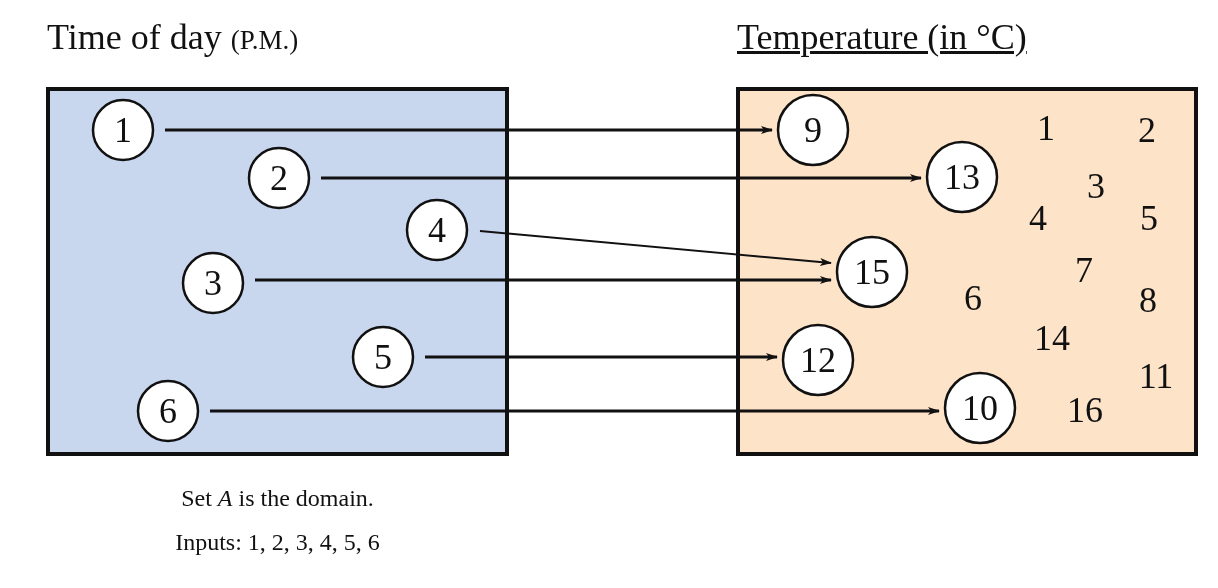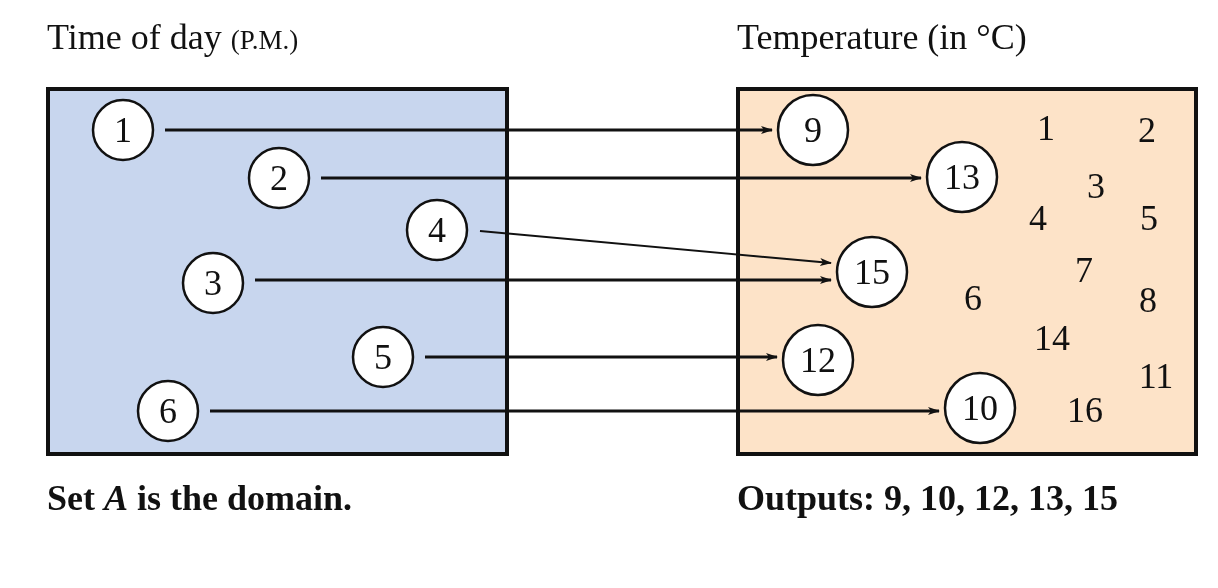--- a/index.html
+++ b/index.html
@@ -1,22 +1,22 @@
 <!DOCTYPE html>
 <html><head>
 <meta charset="utf-8">
 <style>
   html, body { margin: 0; padding: 0; background: #ffffff; }
   body { width: 1218px; height: 588px; position: relative; overflow: hidden;
          font-family: "Liberation Serif", "DejaVu Serif", serif; color: #111; }
   .title { position: absolute; top: 16px; font-size: 36px; white-space: nowrap; text-align: left; }
   .title .sc { font-size: 27px; }
   #title-a { left: 47px; width: 461px; }
-  #title-b { left: 737px; width: 460px; }
-  .caption { position: absolute; font-size: 36px; text-align: left; white-space: nowrap; line-height: 44px; font-weight: bold; }
+  #title-b { left: 737px; width: 460px; text-decoration: underline; }
+  .caption { position: absolute; font-size: 24px; text-align: center; white-space: nowrap; line-height: 44px; }
   #cap-a { left: 47px; width: 461px; top: 476px; }
   #cap-b { left: 737px; width: 460px; top: 476px; }
   .caption i { font-style: italic; }
   svg#diagram { position: absolute; left: 0; top: 0; }
   svg text { font-family: "Liberation Serif", "DejaVu Serif", serif; fill: #111; }
 </style>
 </head>
 <body>
 
 <div class="title" id="title-a">
@@ -77,16 +77,16 @@
       <text x="1084" y="282" text-anchor="middle" font-size="36">7</text>
       <text x="1148" y="312" text-anchor="middle" font-size="36">8</text>
       <text x="1156" y="388" text-anchor="middle" font-size="36">11</text>
       <text x="1052" y="350" text-anchor="middle" font-size="36">14</text>
       <text x="1085" y="422" text-anchor="middle" font-size="36">16</text>
     </g>
 </svg>
 
 <div class="caption" id="cap-a">
   <div><span>Set </span><i>A</i><span> is the domain.</span></div>
+  <div>Inputs: 1, 2, 3, 4, 5, 6</div>
 </div>
 <div class="caption" id="cap-b">
-  <div>Outputs: 9, 10, 12, 13, 15</div>
 </div>
 
 </body></html>

